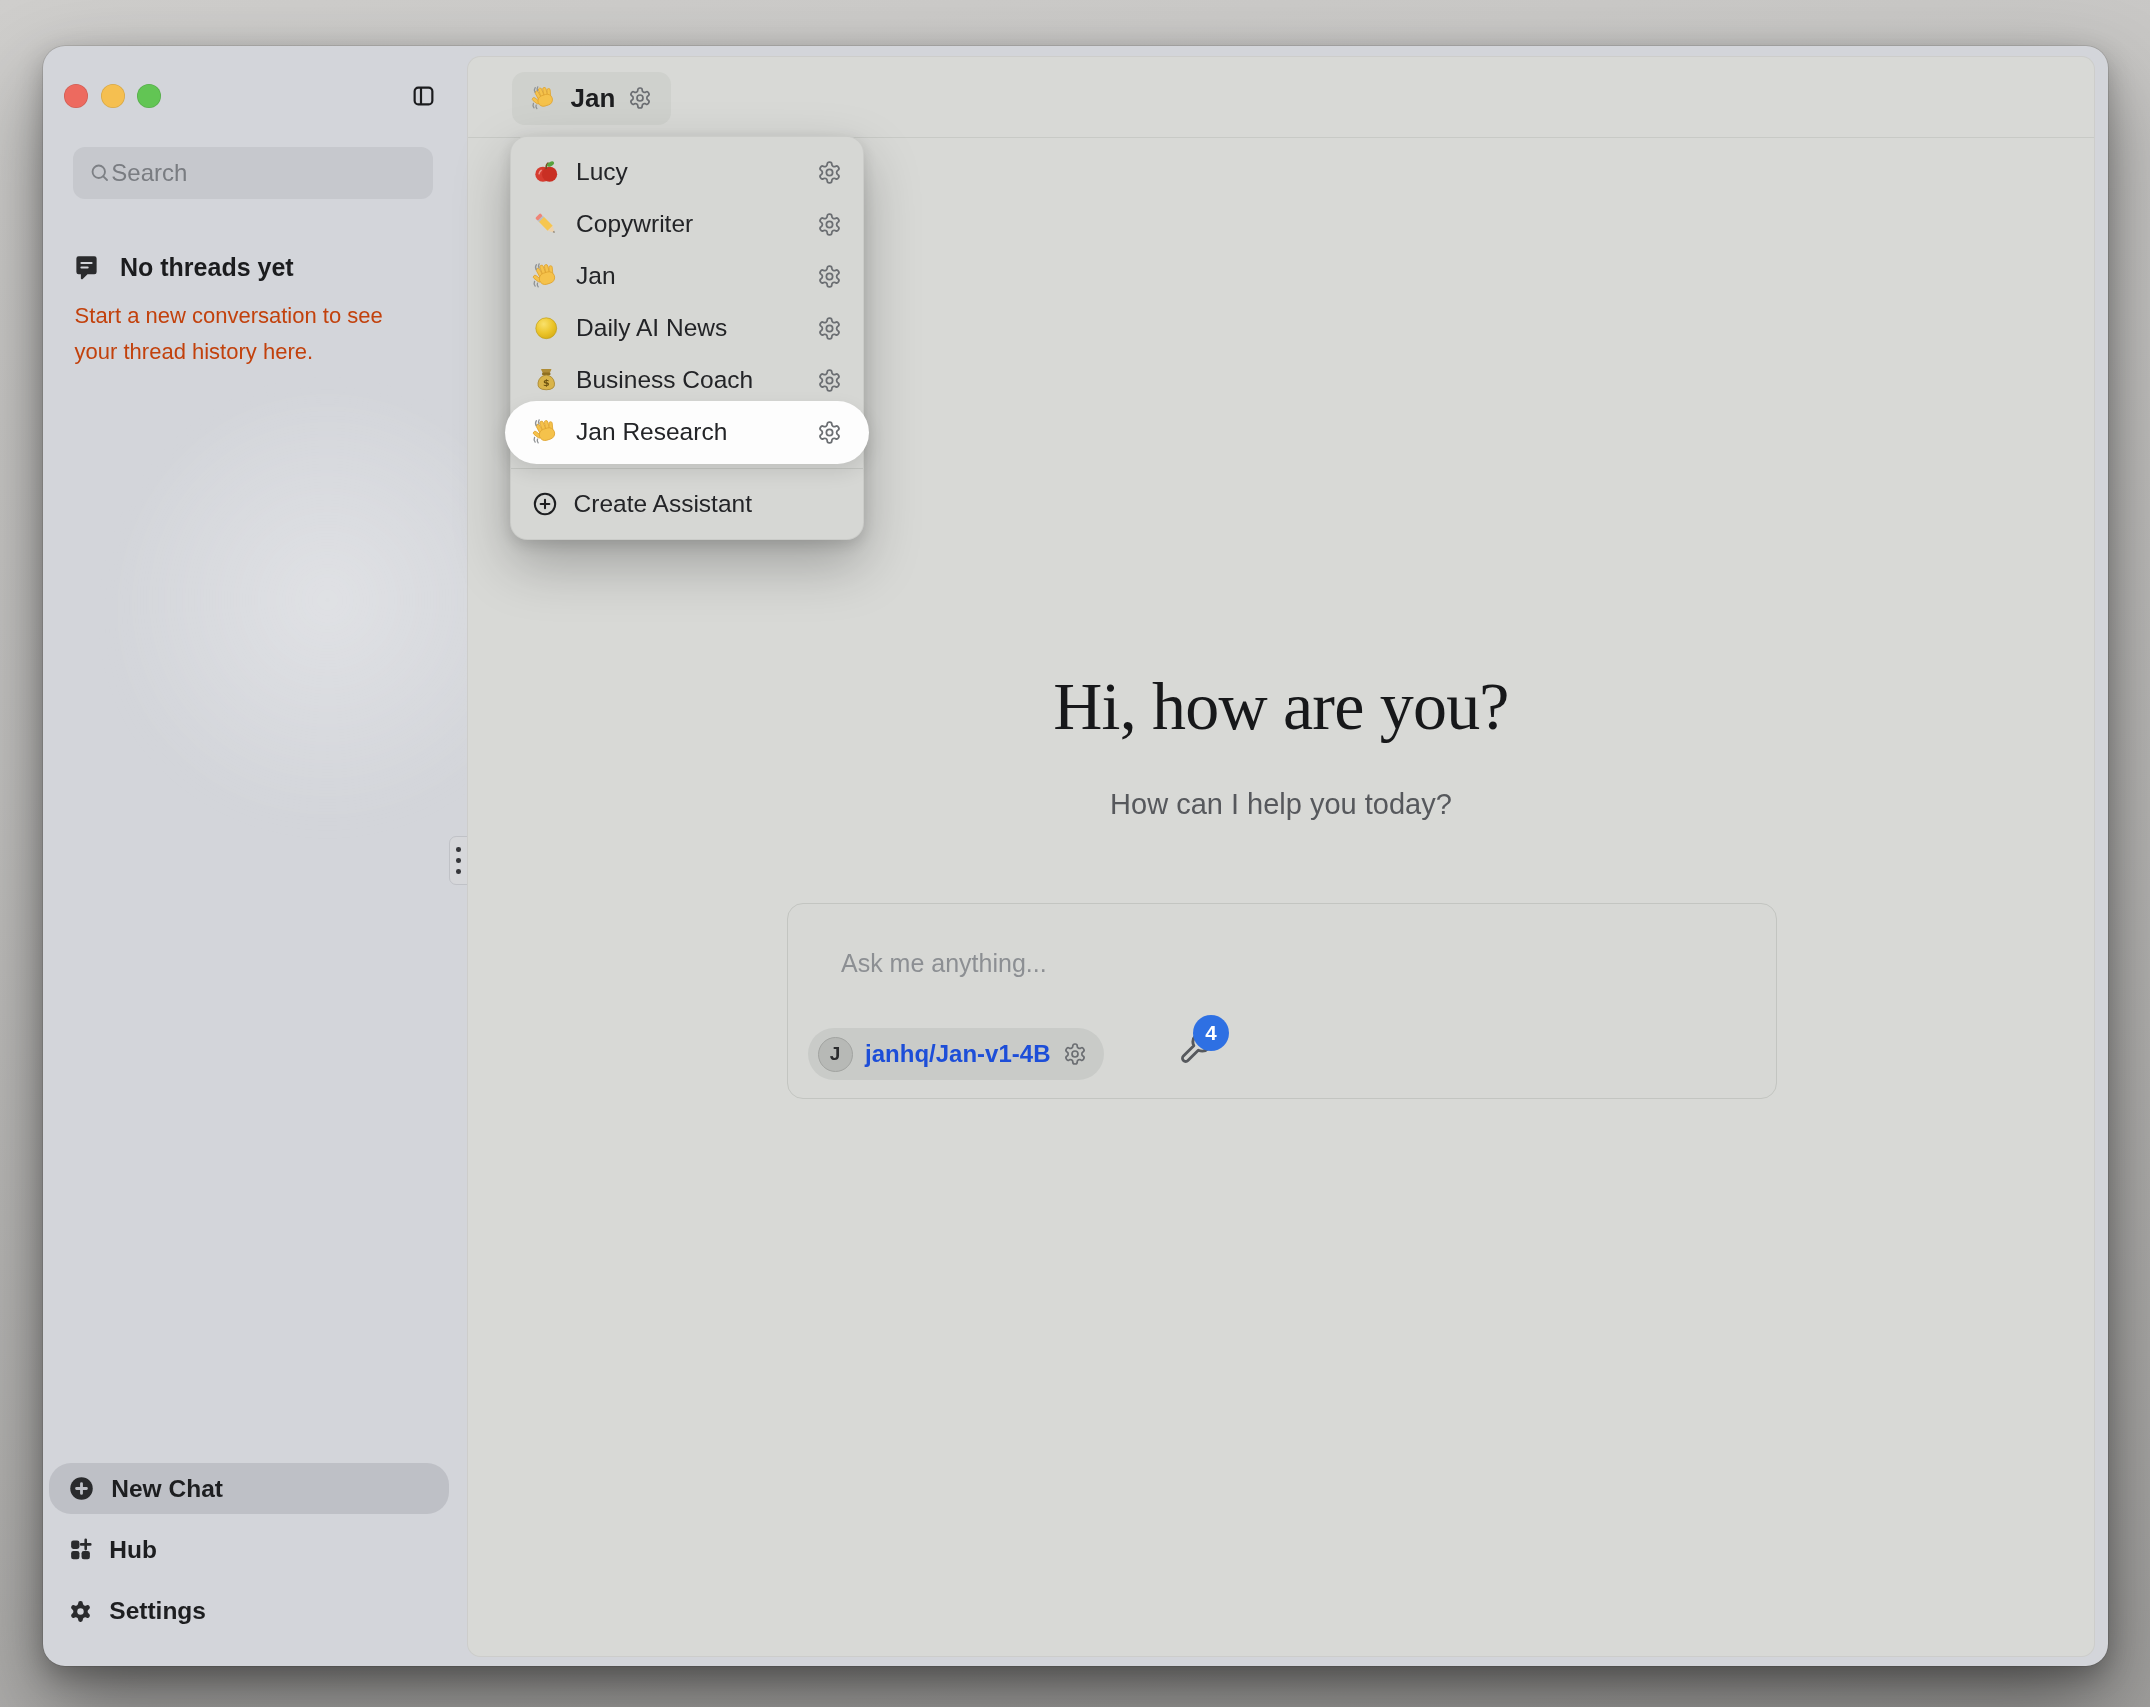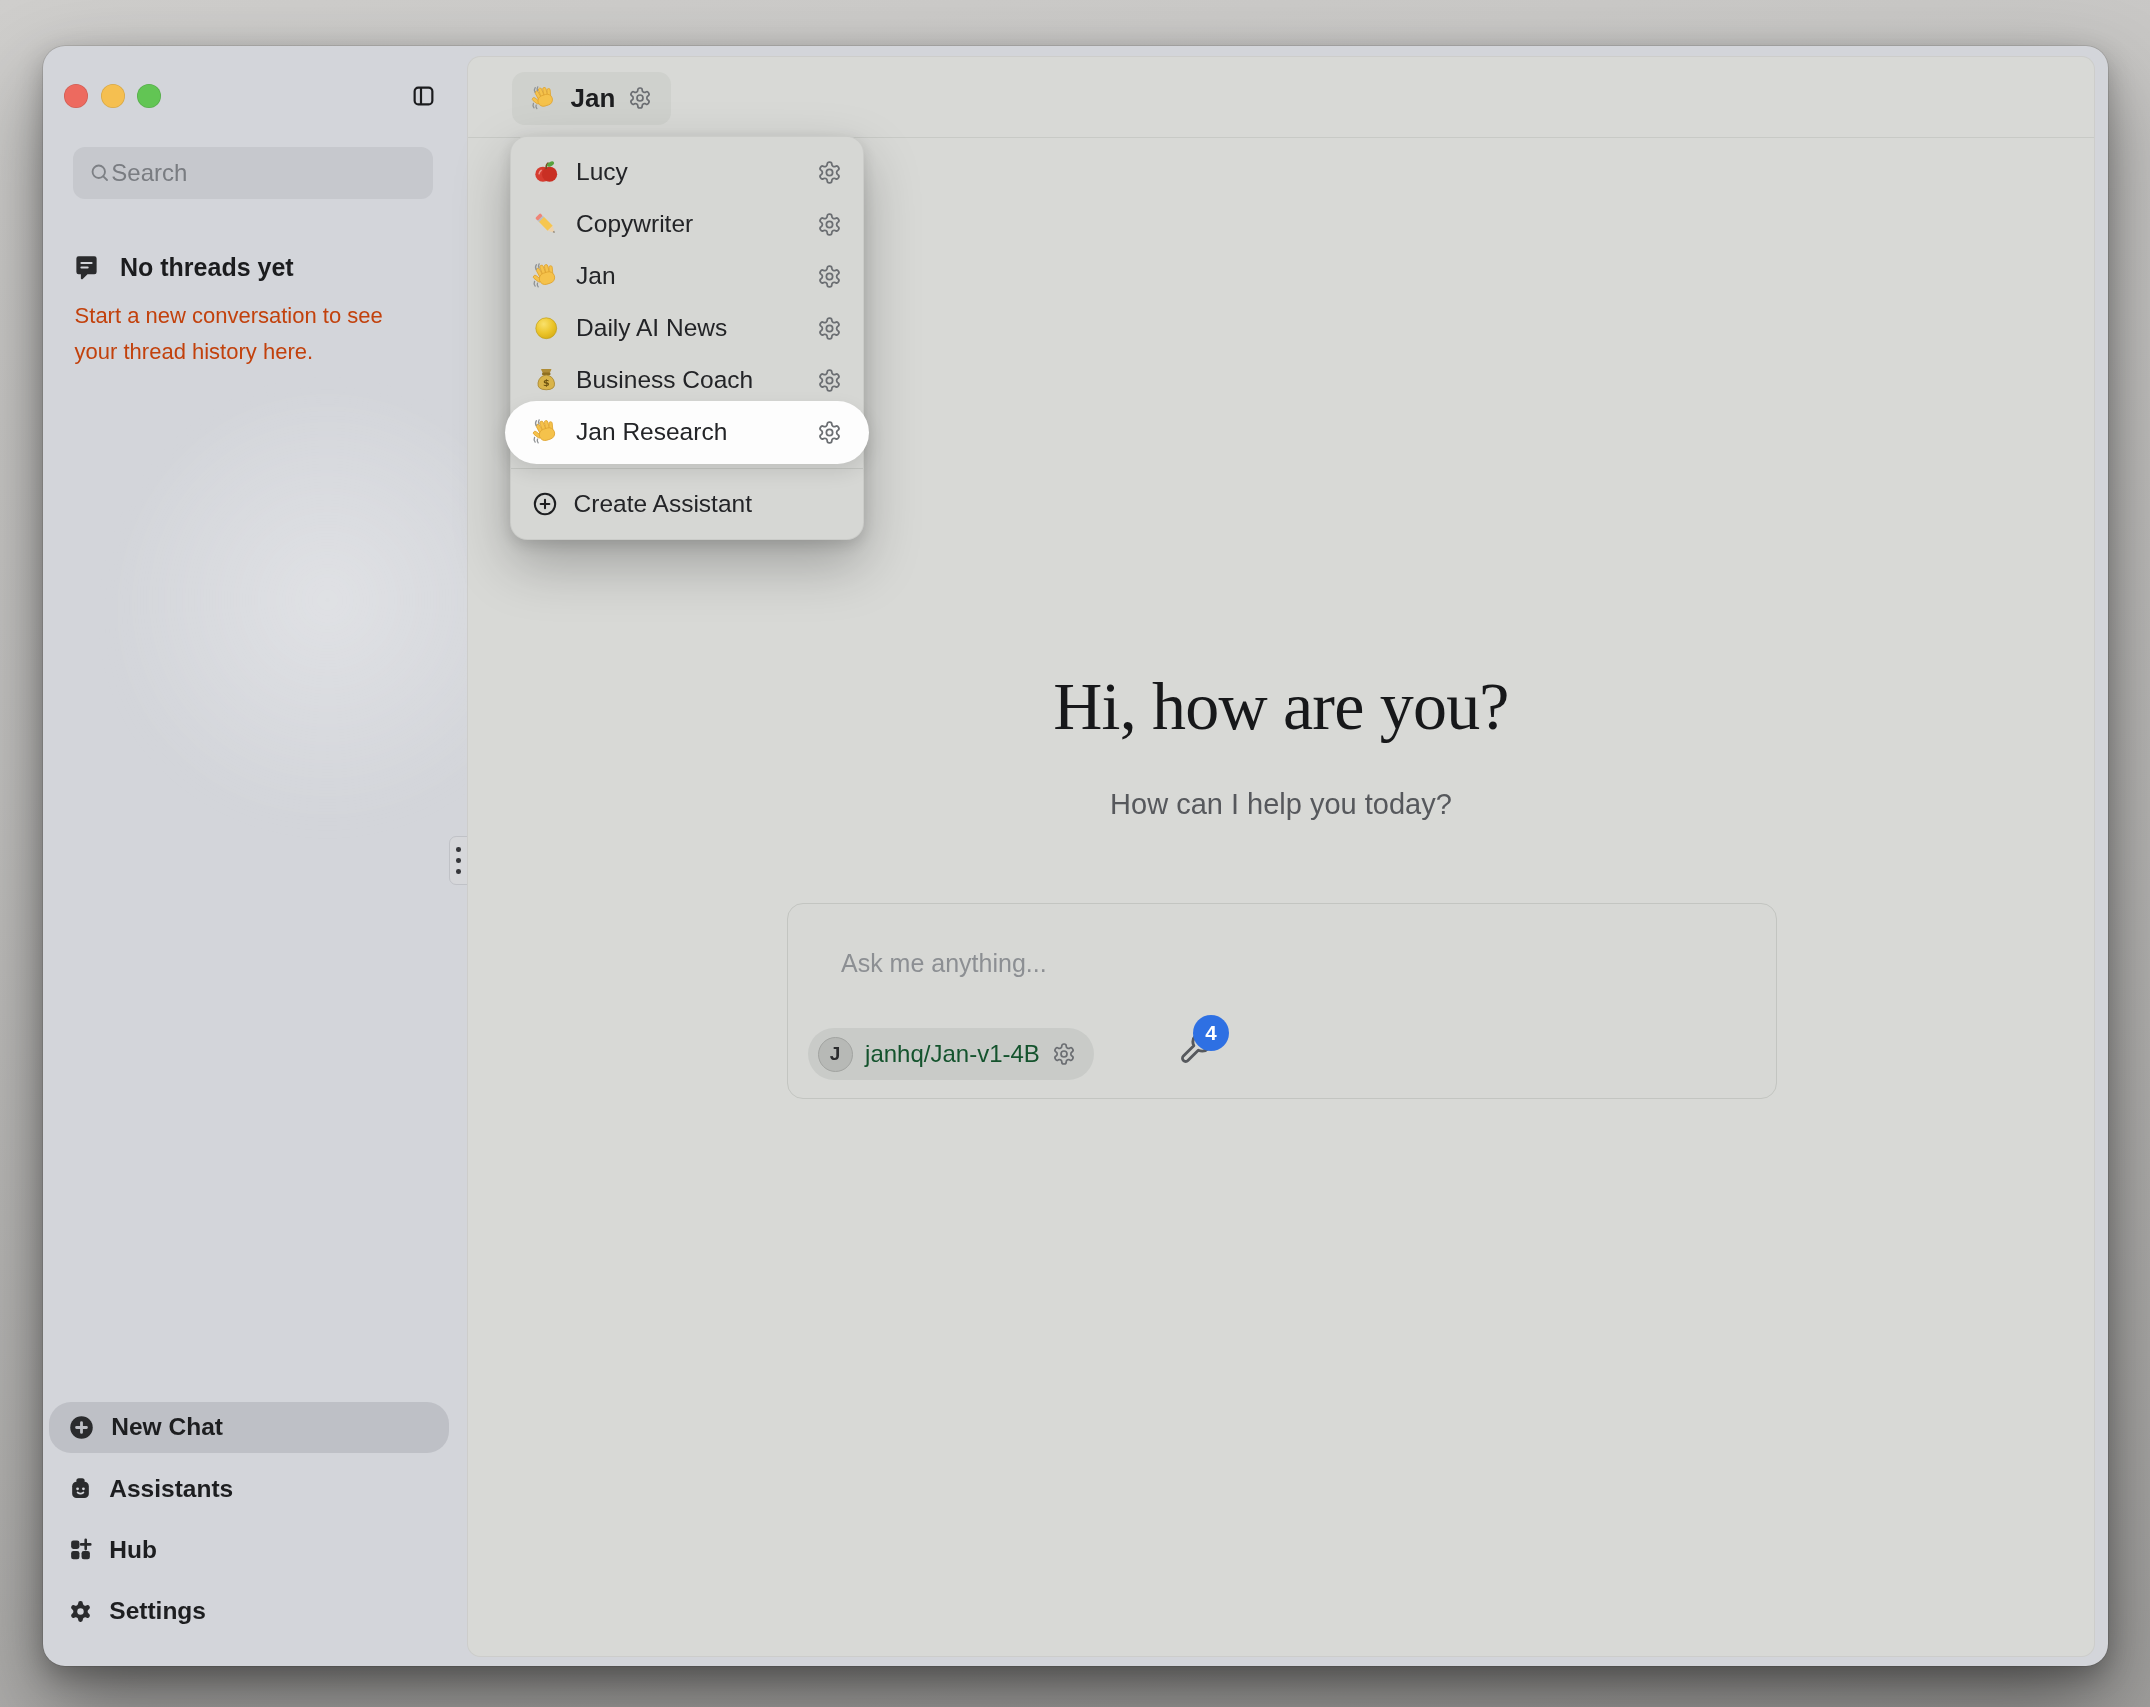--- a/index.html
+++ b/index.html
@@ -97,21 +97,21 @@
   .composer .ph { position:absolute; left:33px; top:45px; font-size:25px; color:#8c8f93;margin-left:20px; }
   .model-pill {
     position:absolute; left:20px; bottom:17.4px; height:52px; border-radius:26px;
     background:#c9cbc8; display:flex; align-items:center; gap:12.6px; padding:0 17.4px 0 9.5px; cursor:pointer;
   }
   .avatar {
     width:35px; height:35px; border-radius:50%; background:#b7b9b6; border:1.6px solid #a2a4a1;
     display:flex; align-items:center; justify-content:center;
     font-size:19px; font-weight:600; color:#2b2c2e;
   }
-  .model-pill .lbl { font-size:24px; font-weight:400; color:#14532d; }
+  .model-pill .lbl { font-size:24px; font-weight:700; color:#1d4ed8; }
   .tools { position:absolute; left:390px; top:126px; width:36px; height:36px; cursor:pointer; }
   .tools-badge {
     position:absolute; left:405px; top:111px; width:36px; height:36px; border-radius:50%;
     display:flex; align-items:center; justify-content:center;
     font-size:20.6px; font-weight:600; color:#fff; z-index:2;
   }
   svg { display:block; }
 </style>
 </head>
 <body>
@@ -233,32 +233,20 @@
         <span class="icon34">
           <svg viewBox="0 0 24 24" width="27" height="27">
             <circle cx="12" cy="12" r="10" fill="#2a2b2d"></circle>
             <path d="M12 7.6v8.8M7.6 12h8.8" stroke="#bec0c6" stroke-width="2.5" stroke-linecap="round"></path>
           </svg>
         </span>
         <span class="lbl">New Chat</span>
       </div>
       <div class="nav-item">
         <span class="icon32">
-          <svg viewBox="0 0 24 24" width="25" height="25">
-            <rect x="8" y="2.2" width="8" height="5" rx="2.4" fill="#2a2b2d"></rect>
-            <rect x="4" y="5.6" width="16" height="15.6" rx="4.2" fill="#2a2b2d"></rect>
-            <circle cx="9.2" cy="12.3" r="1.35" fill="#d3d5da"></circle>
-            <circle cx="14.8" cy="12.3" r="1.35" fill="#d3d5da"></circle>
-            <path d="M9.2 15.8q2.8 2.1 5.6 0" stroke="#d3d5da" stroke-width="1.6" fill="none" stroke-linecap="round"></path>
-          </svg>
-        </span>
-        <span class="lbl">Assistants</span>
-      </div>
-      <div class="nav-item">
-        <span class="icon32">
           <svg viewBox="0 0 24 24" width="25" height="25" fill="#2a2b2d">
             <rect x="3" y="3.4" width="8" height="8" rx="2.2"></rect>
             <rect x="3" y="13.4" width="8" height="8" rx="2.2"></rect>
             <rect x="13" y="13.4" width="8" height="8" rx="2.2"></rect>
             <path d="M17 2.6v9M12.6 7.1h8.8" stroke="#2a2b2d" stroke-width="2.5" fill="none" stroke-linecap="round"></path>
           </svg>
         </span>
         <span class="lbl">Hub</span>
       </div>
       <div class="nav-item">

